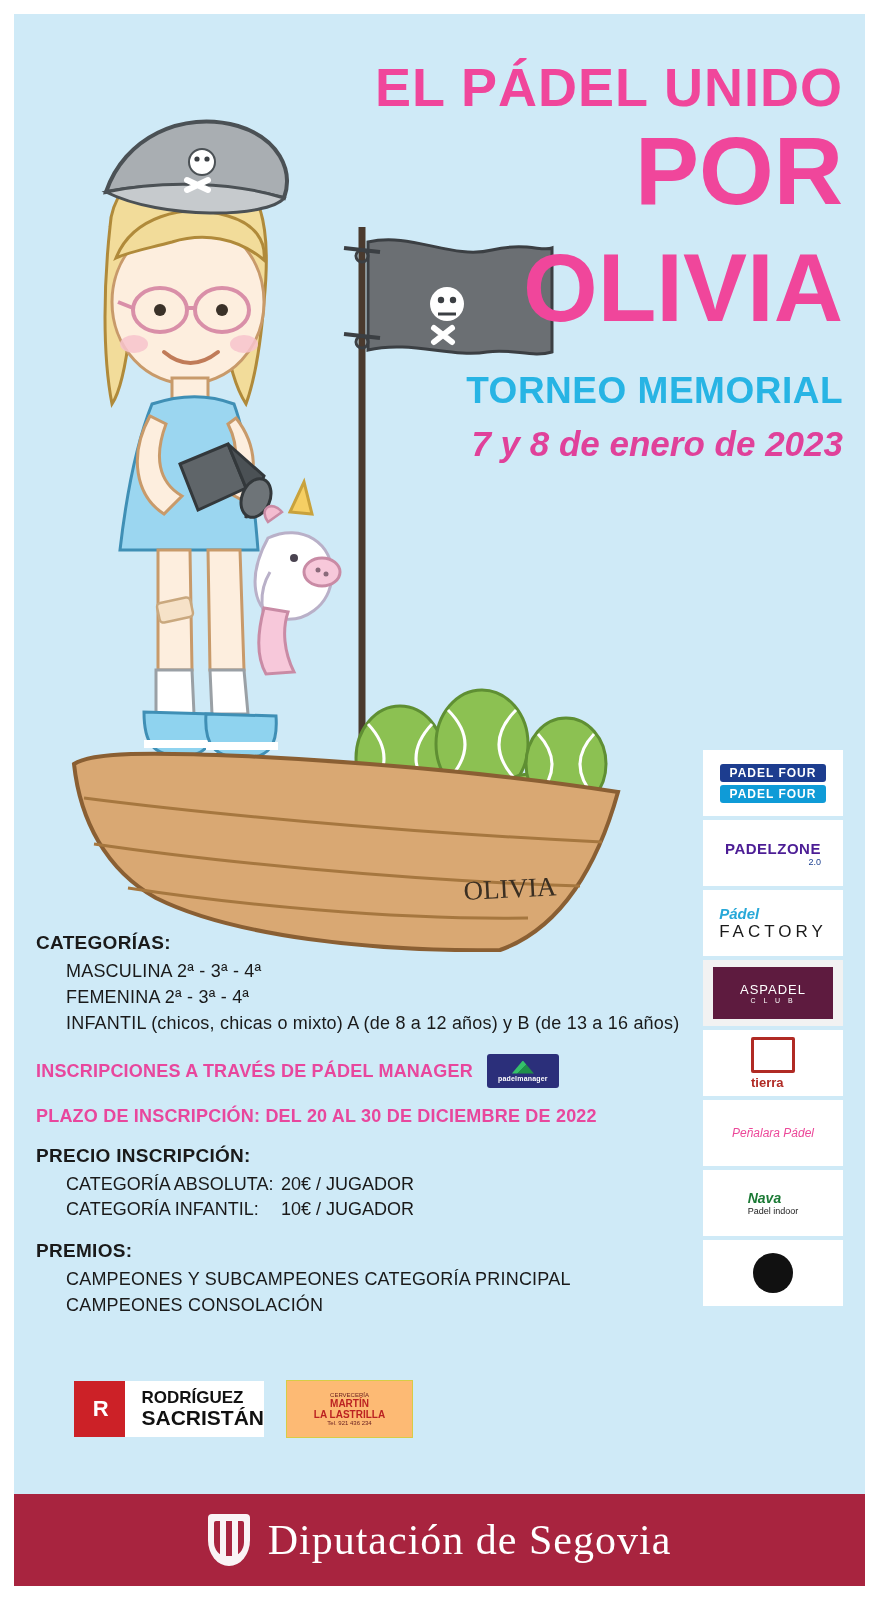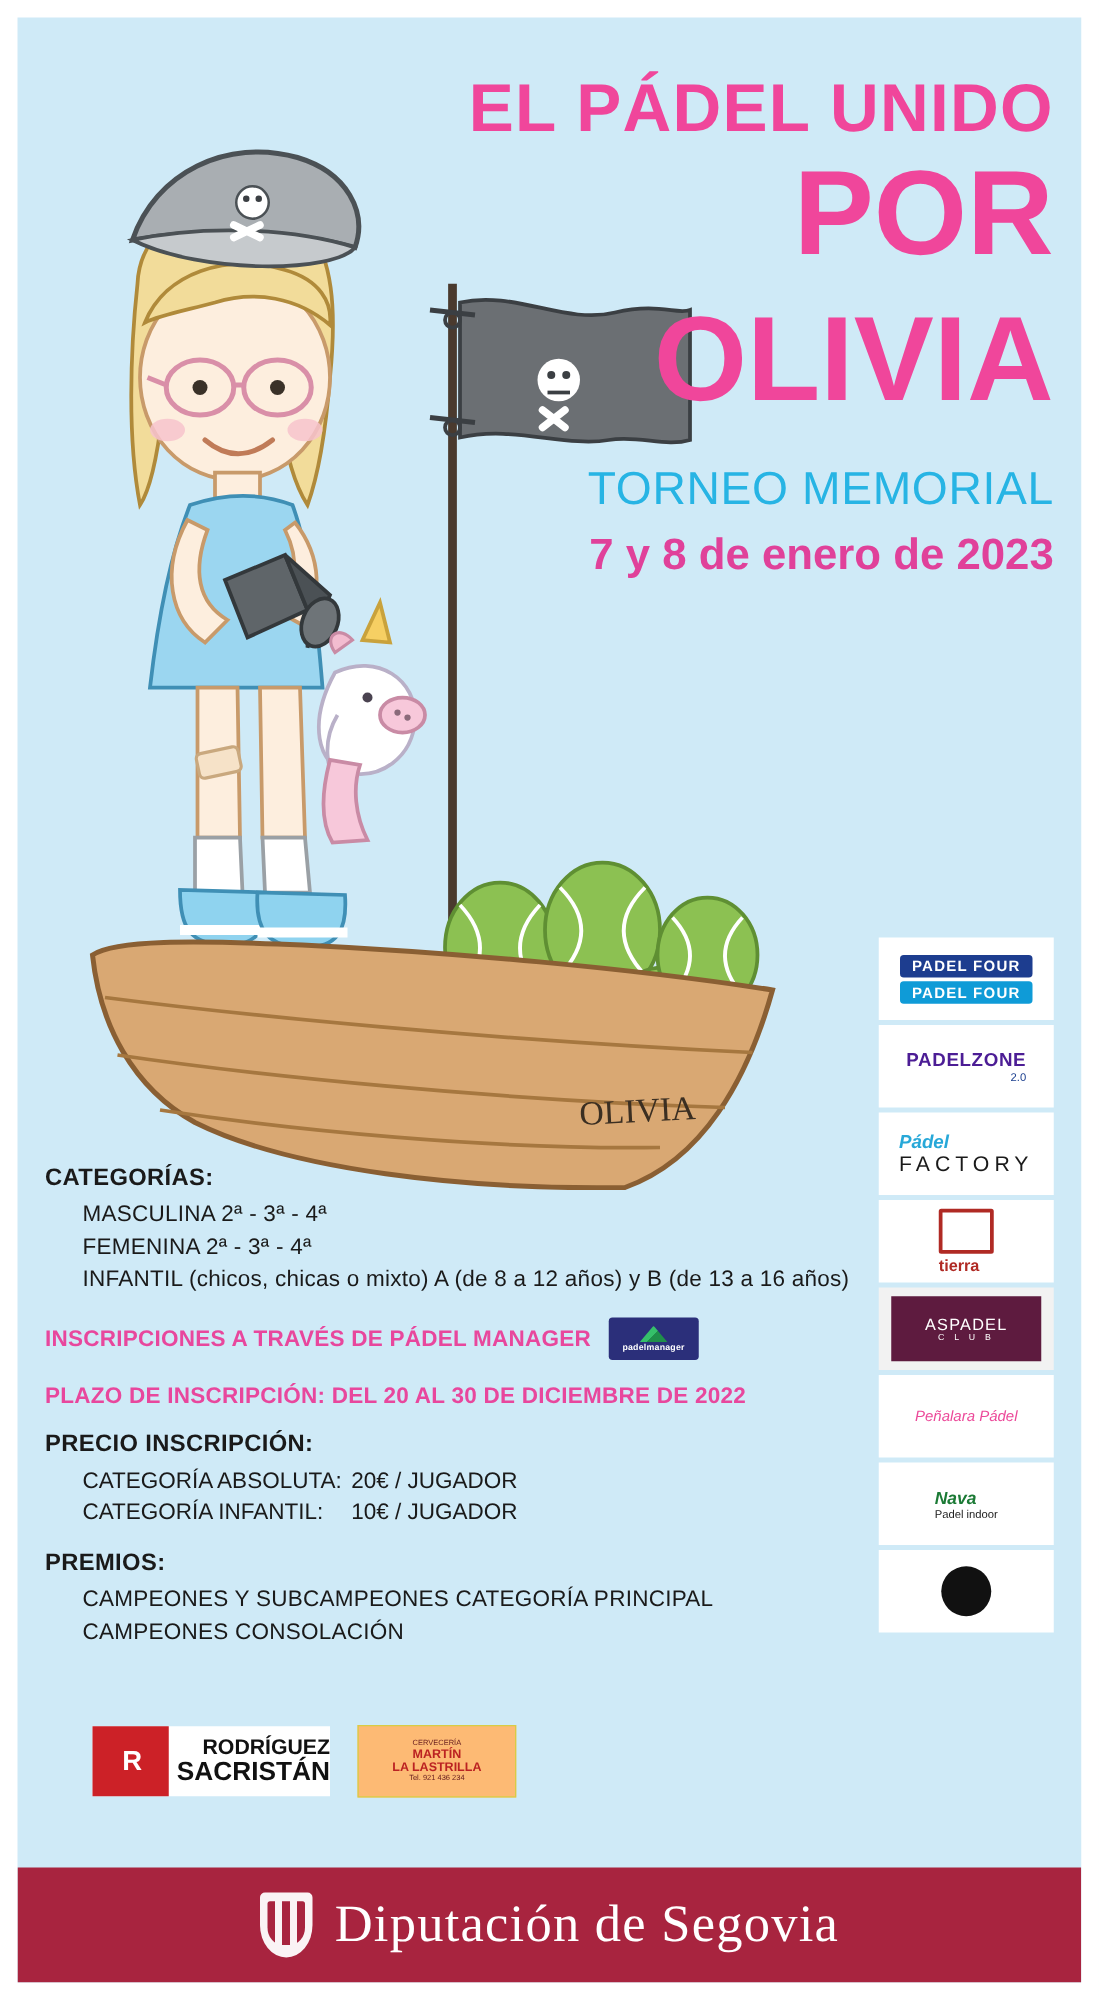--- a/index.html
+++ b/index.html
@@ -55,30 +55,31 @@
   }
   .title-3 {
     font-size: 96px;
     font-weight: bold;
     color: #f0469b;
     line-height: 1;
     margin: 22px 0 0 0;
   }
   .subtitle {
     font-size: 37px;
-    font-weight: normal;
+    font-weight: bold;
     color: #27b4e4;
     letter-spacing: 0.5px;
     margin: 34px 0 0 0;
   }
   .dates {
     font-size: 35px;
     font-weight: bold;
     color: #e0419a;
     margin: 12px 0 0 0;
+    font-style: italic;
   }
 
   
   .illustration {
     position: absolute;
     left: 18px;
     top: 38px;
     width: 620px;
     height: 900px;
   }
@@ -190,21 +191,21 @@
     background: #ffffff;
     display: flex; align-items: center;
   }
   .rs .redbox {
     width: 62px; height: 56px; background: #cc2127;
     display:flex; align-items:center; justify-content:center;
   }
   .rs .redbox .m {
     color:#fff; font-size:22px; font-weight:bold; letter-spacing:-2px;
   }
-  .rs .rstext { padding-left: 6px; text-align: right; }
+  .rs .rstext { padding-left: 16px; }
   .rs .r1 { font-size: 17px; font-weight: bold; color:#111; line-height: 1.05;}
   .rs .r2 { font-size: 21px; font-weight: bold; color:#111; line-height: 1.05;}
   .lastrilla {
     width: 125px; height: 56px; background:#fdba74;
     border: 1px solid #d8cc45;
     display:flex; flex-direction:column; align-items:center; justify-content:center;
     color:#6b2121;
   }
   .lastrilla .l1 { font-size:6px; }
   .lastrilla .l2 { font-size:10px; font-weight:bold; color:#b22; }
@@ -416,31 +417,31 @@
         </div>
       </div>
 
       <div class="sp sp3">
         <div>
           <div class="f0">Pádel</div>
           <div class="f1">FACTORY</div>
         </div>
       </div>
 
+      <div class="sp sp4">
+        <div class="inner">
+          <div class="a1">ASPADEL</div>
+          <div class="a2">C L U B</div>
+        </div>
+      </div>
+
       <div class="sp sp5">
         <div>
           <div class="sq"></div>
           <div class="t1">tierra</div>
-        </div>
-      </div>
-
-      <div class="sp sp4">
-        <div class="inner">
-          <div class="a1">ASPADEL</div>
-          <div class="a2">C L U B</div>
         </div>
       </div>
 
       <div class="sp sp6">
         <div class="p1">Peñalara Pádel</div>
       </div>
 
       <div class="sp sp7">
         <div>
           <div class="n1">Nava</div>

